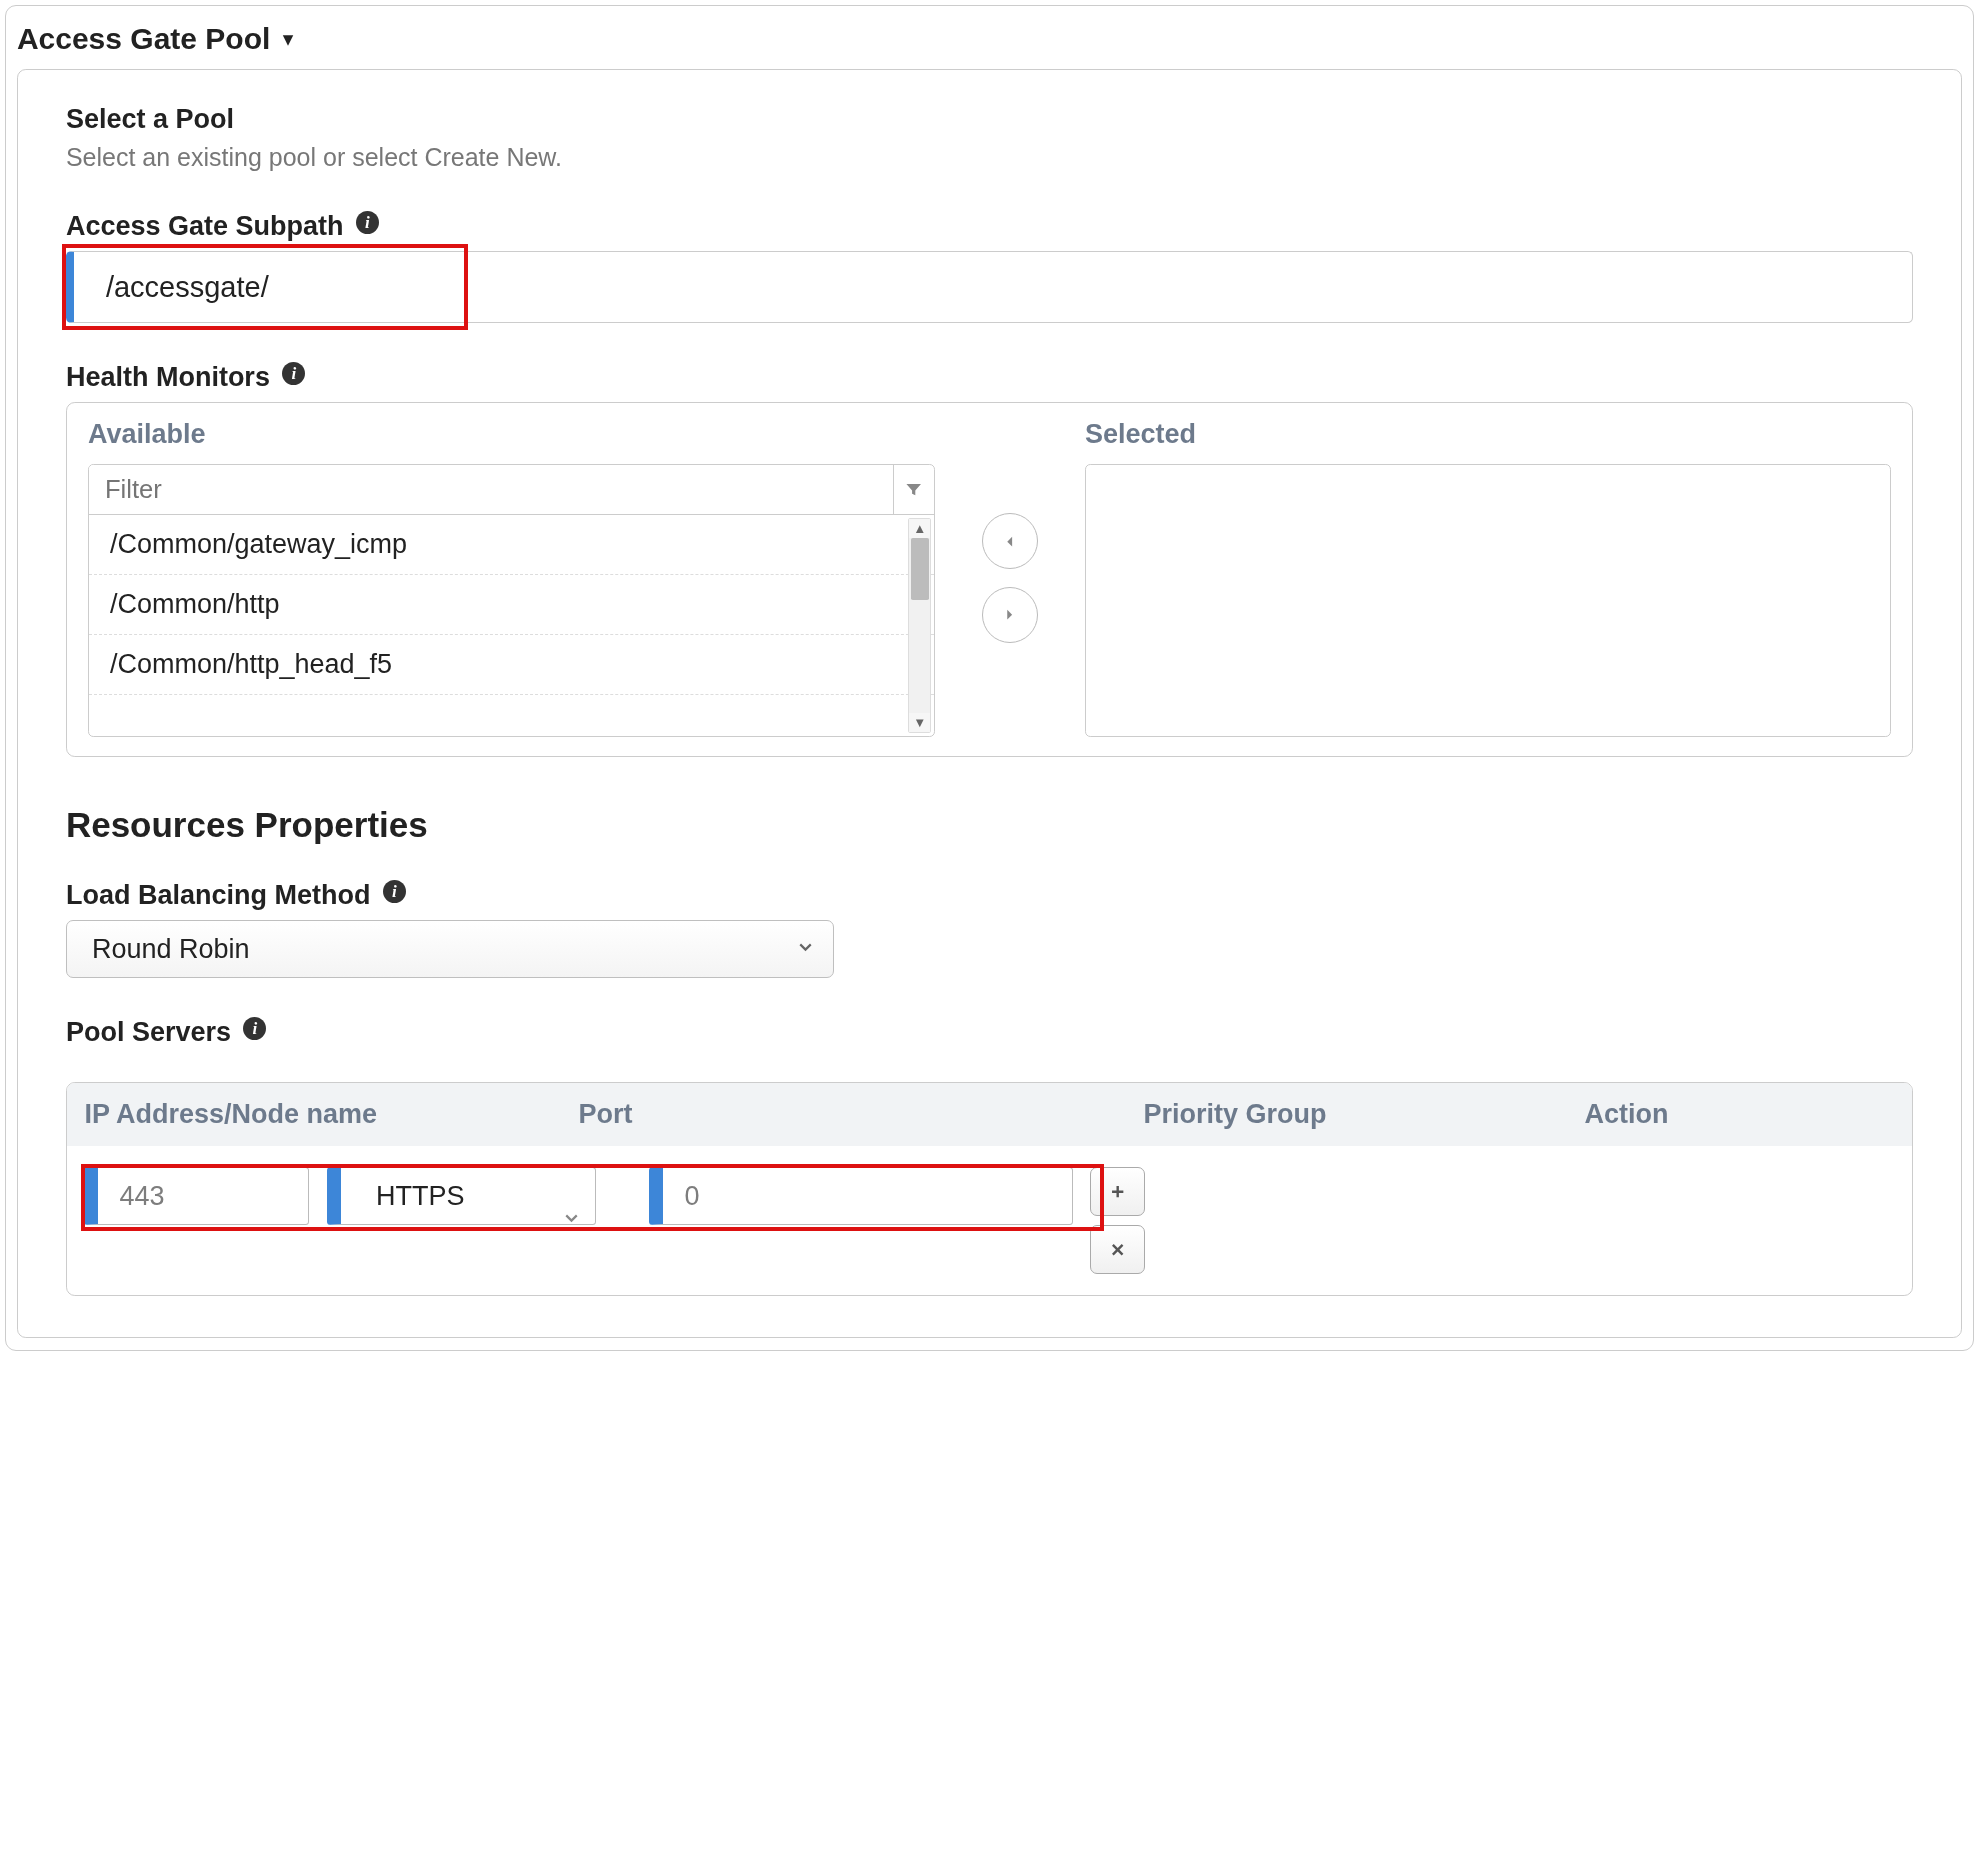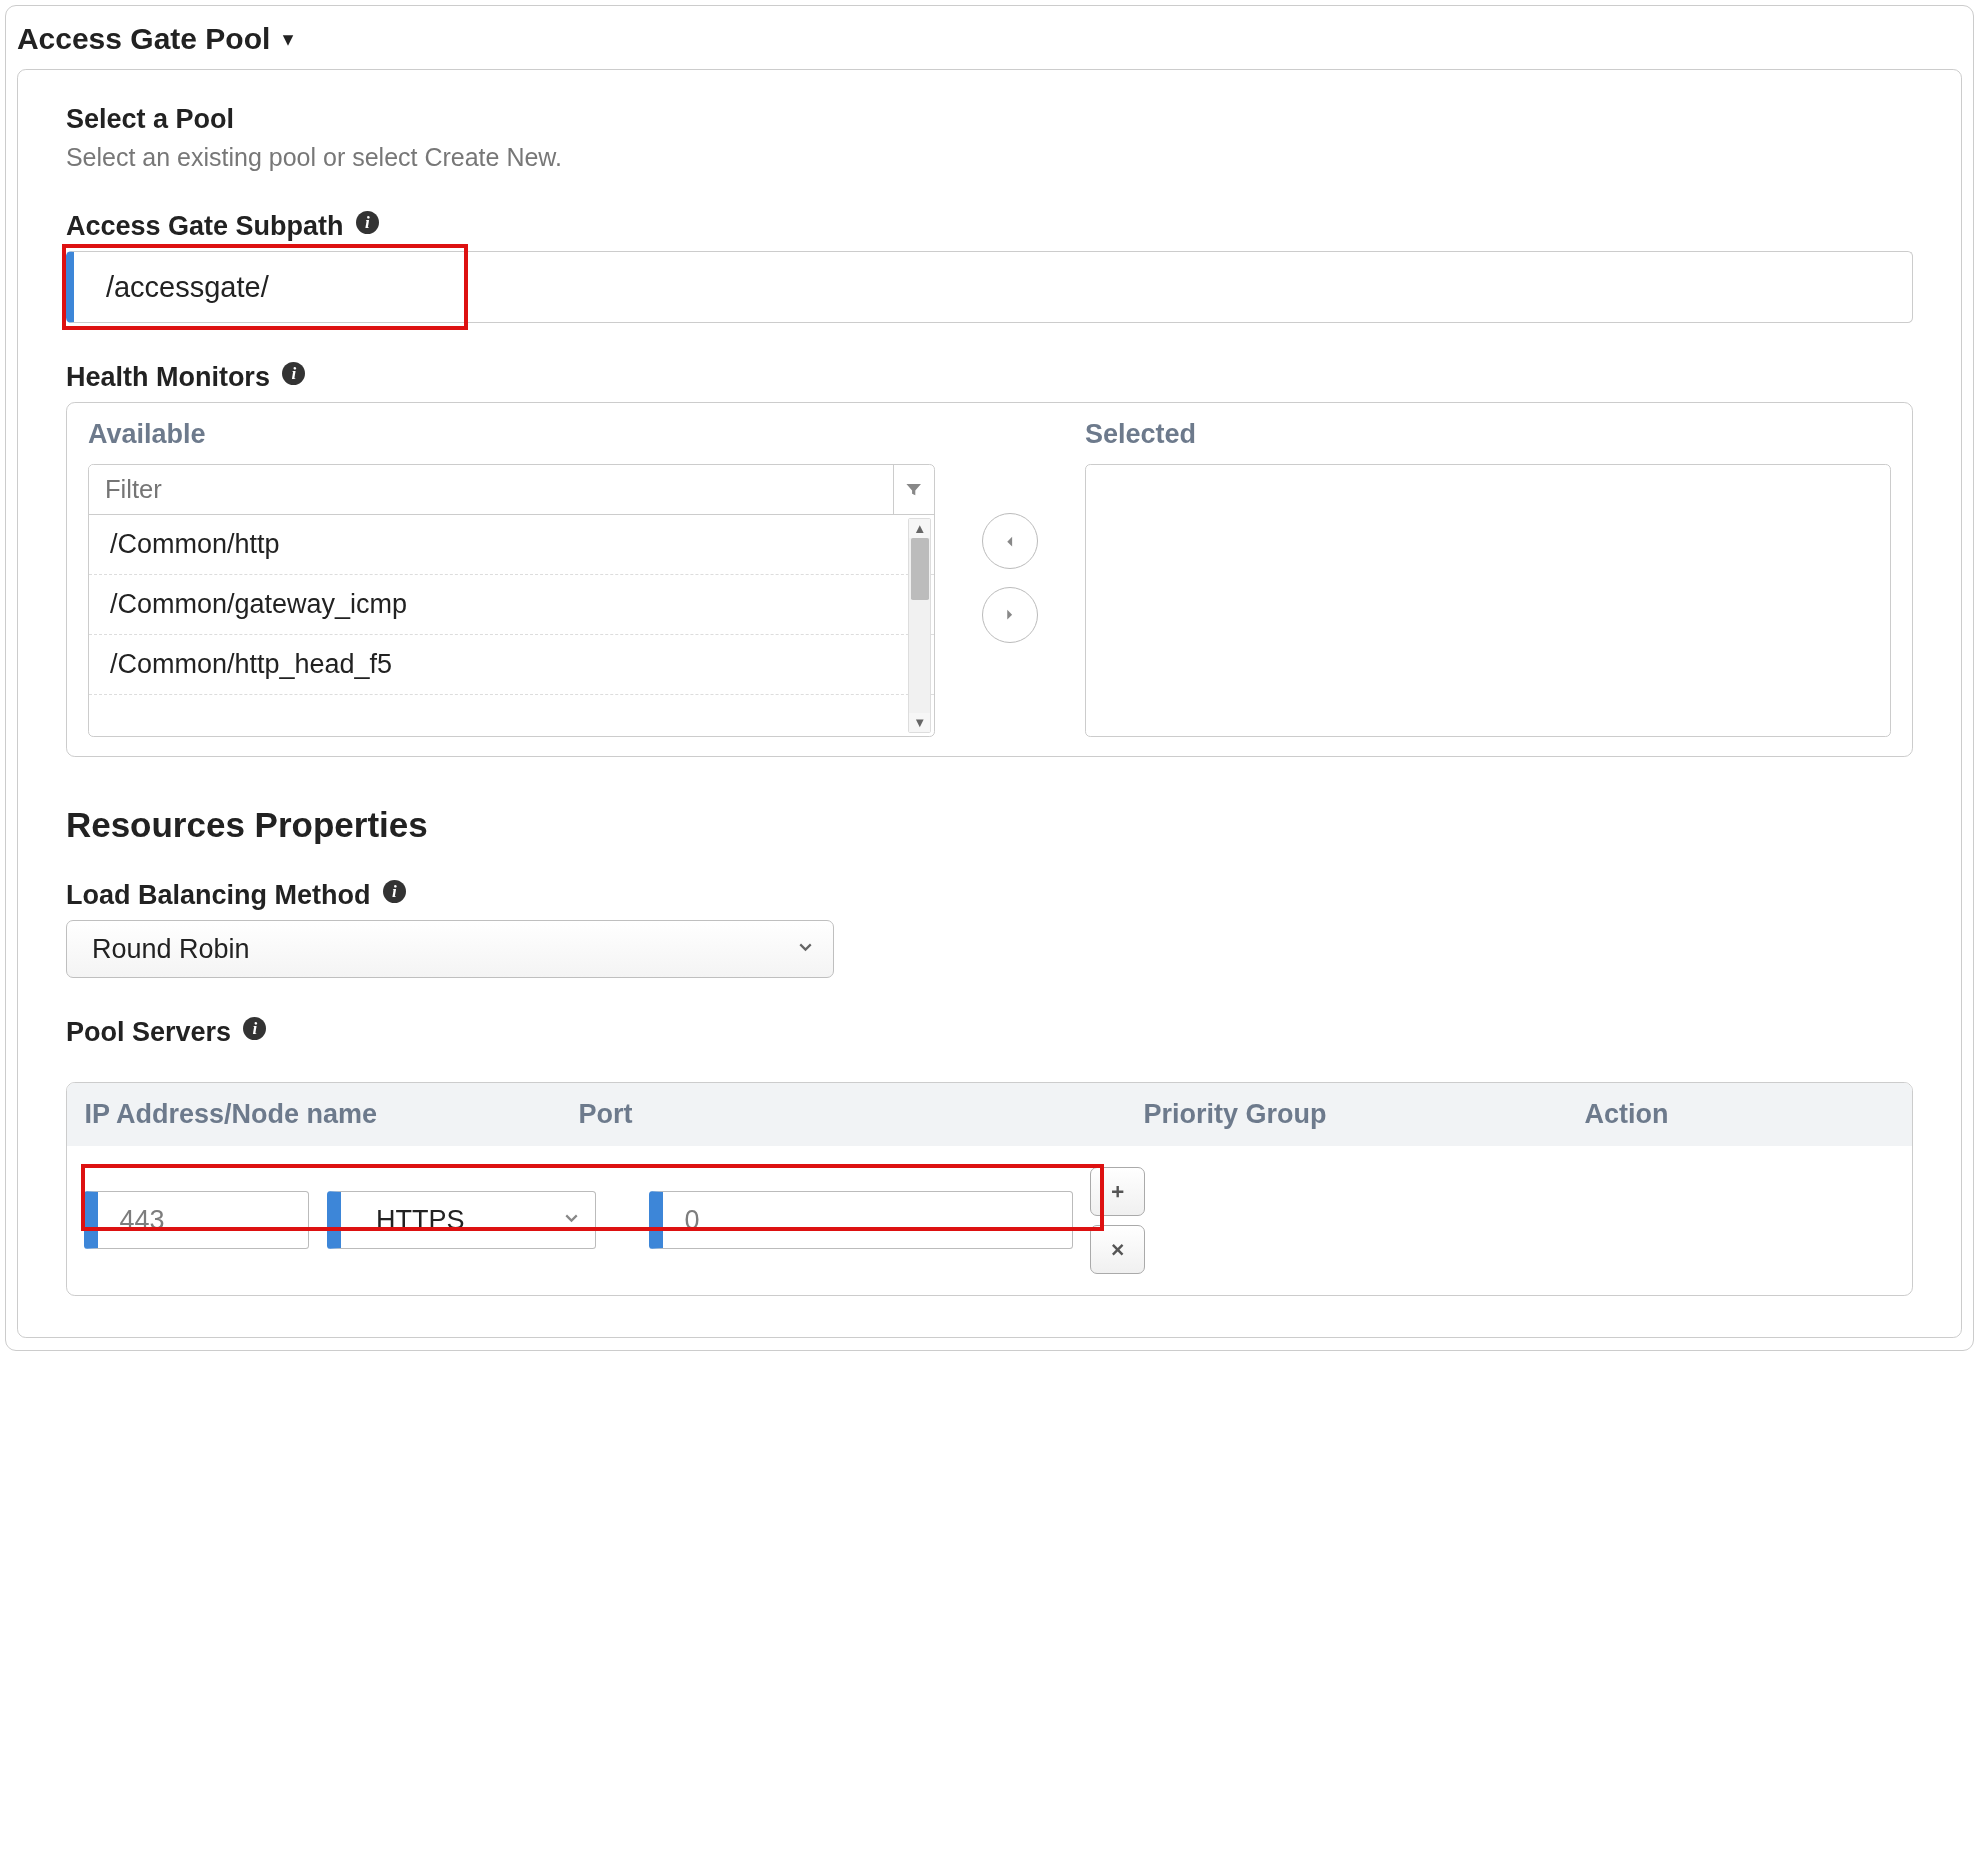--- a/index.html
+++ b/index.html
@@ -48,21 +48,21 @@
     .fake-scroll-track { position: absolute; right: 2.6px; top: 2.6px; bottom: 2.6px; width: 23px; background: #f1f1f1; border: 0.9px solid #ddd; border-radius: 1.8px; }
     .fake-scroll-arrow { width: 100%; height: 19.4px; display: flex; align-items: center; justify-content: center; color: #666; font-size: 13.2px; background: #f6f6f6; }
     .fake-scroll-thumb { position: absolute; top: 19.4px; left: 1.8px; right: 1.8px; height: 62px; background: #bcbcbc; border-radius: 1.8px; }
     .move-btn { width: 56px; height: 56px; border: 0.9px solid #bbb; border-radius: 50%; background: #fff; display: flex; align-items: center; justify-content: center; color: #888; margin: 8.8px 0; cursor: pointer; }
     .empty-box { border: 0.9px solid #ccc; border-radius: 5.3px; height: 273px; }
 
     .h2 { font-size: 35px; font-weight: 800; margin: 48px 0 35px 0; }
 
     
     .pool-table { border: 0.9px solid #ccc; border-radius: 8.8px; overflow: hidden; }
-    .pt-header, .pt-row { display: flex; align-items: center; padding: 16px 17.6px; }
+    .pt-header, .pt-row { display: flex; padding: 16px 17.6px; }
     .pt-header { background: #f1f3f5; font-size: 27px; font-weight: 700; color: #6d7a8c; }
     .pt-row { padding-top: 21px; padding-bottom: 21px; min-height: 124px; }
     .col-ip   { width: 494px; padding-right: 16px; }
     .col-port { width: 565px; padding-right: 53px; display: flex; gap: 0; }
     .col-pg   { width: 441px; padding-right: 17.6px; }
     .col-act  { flex: 1; display: flex; flex-direction: column; gap: 8.8px; }
 
     .combo { position: relative; flex: 1; }
     .combo-box { width: 100%; height: 58px; border: 0.9px solid #bbb; border-left: 14px solid #3d86d8; border-radius: 3.5px; padding: 0 44px 0 21px; font-size: 27px; display: flex; align-items: center; background: #fff; }
     .combo-box.noarrow { padding-right: 21px; }
@@ -116,22 +116,22 @@
         <div class="list-box">
           <div class="list-filter-row">
             <input class="list-filter" placeholder="Filter" style="">
             <div class="filter-icon">
               <svg width="19.4" height="19.4" viewBox="0 0 24 24" fill="currentColor">
                   <path d="M3 5h18l-7 8v6l-4-2v-4z"></path>
                 </svg>
             </div>
           </div>
           <div class="list-scroll">
+            <div class="list-item">/Common/gateway_icmp</div>
             <div class="list-item">/Common/http</div>
-            <div class="list-item">/Common/gateway_icmp</div>
             <div class="list-item">/Common/http_head_f5</div>
             <div class="fake-scroll-track">
               <div class="fake-scroll-arrow">▲</div>
               <div class="fake-scroll-thumb"></div>
               <div class="fake-scroll-arrow" style="position:absolute;bottom:0;left:0;">▼</div>
             </div>
           </div>
         </div>
       </div>
       <div class="dual-col mid">

